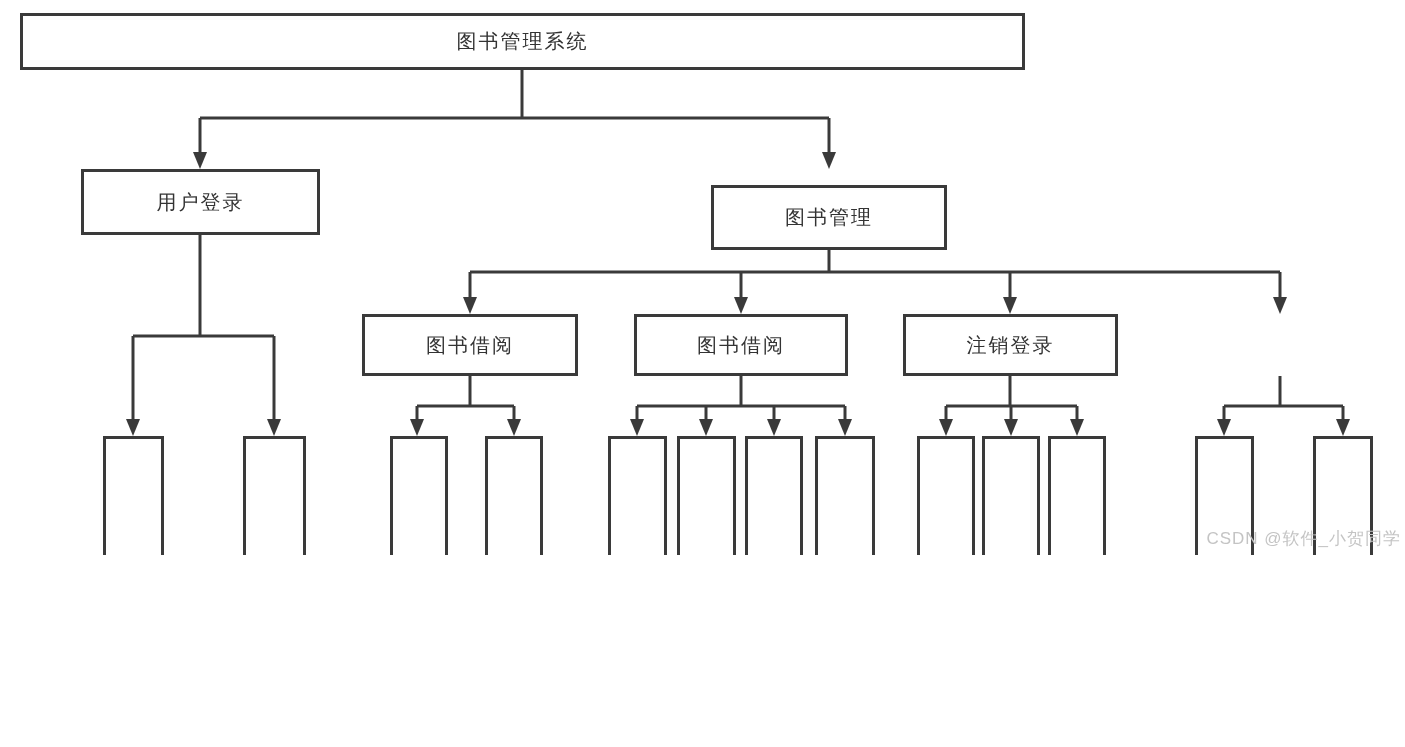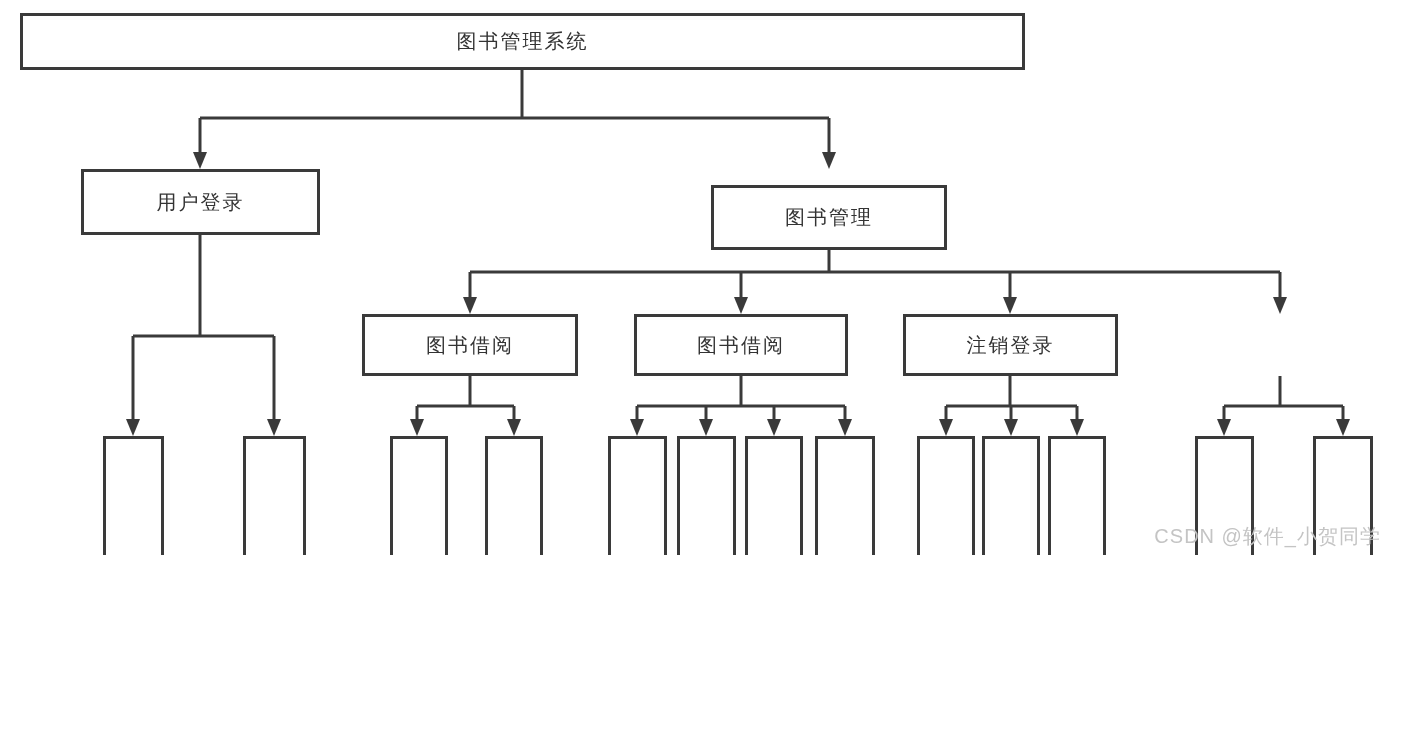--- a/index.html
+++ b/index.html
@@ -30,23 +30,23 @@
   .node.v span {
     writing-mode: vertical-rl;
     text-orientation: mixed;
     font-size: 24px;
     letter-spacing: 7px;
     line-height: 1;
   }
   .leaf { top: 436px; height: 299px; }
   .watermark {
     position: absolute;
-    right: 24px;
+    right: 4px;
     bottom: 5px;
-    font-size: 20px;
+    font-size: 17px;
     letter-spacing: 1px;
     color: #c4c4c4;
     white-space: nowrap;
     z-index: 5;
   }
 </style>
 </head>
 <body>
 
 <div class="stage">

